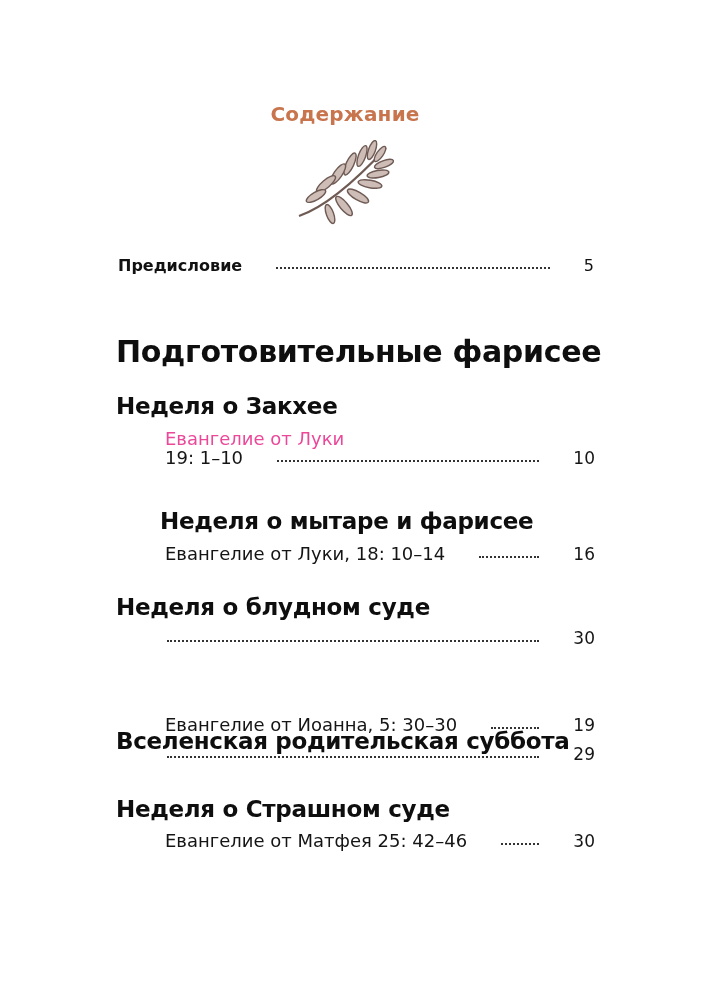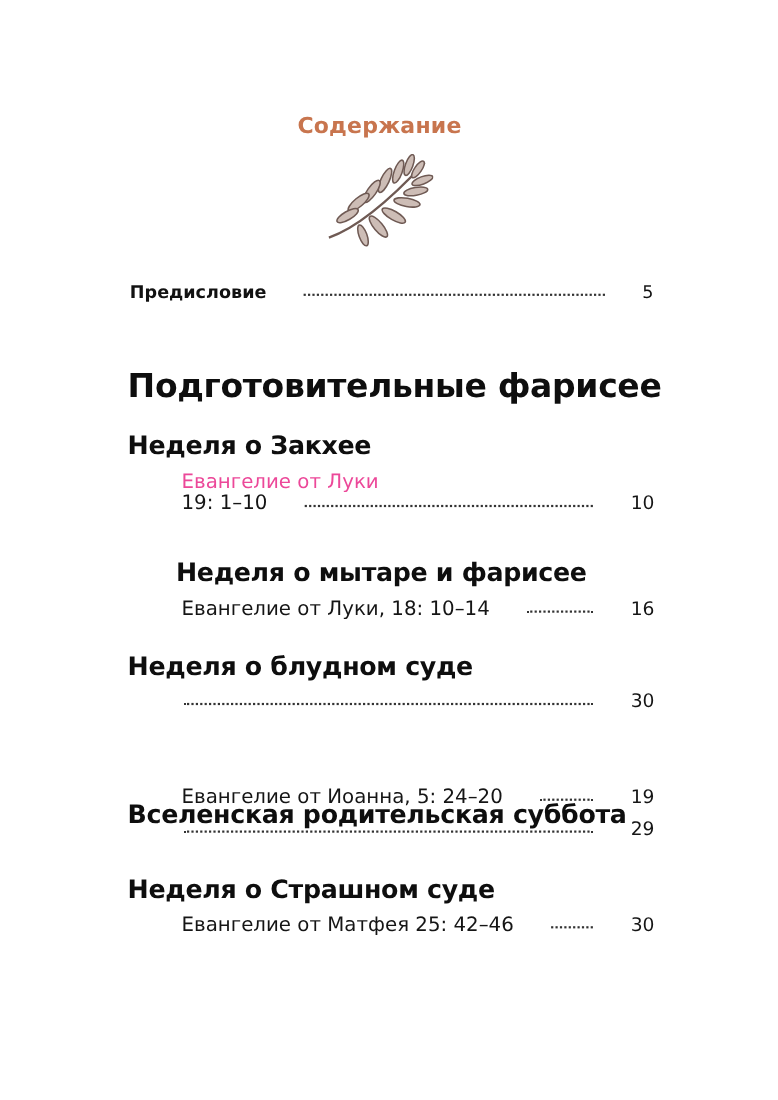--- a/index.html
+++ b/index.html
@@ -135,21 +135,21 @@
 </div>
 
 <div class="week-title" style="top:594px;">Неделя о блудном суде</div>
 <div class="toc-line sub-line" style="top:628px;">
   <span class="dots"></span>
   <span class="page">30</span>
 </div>
 
 <div class="week-title" style="top:680px;margin-top:48px;">Вселенская родительская суббота</div>
 <div class="toc-line sub-line" style="top:714px;">
-  <span class="label">Евангелие от Иоанна, 5: 24–20</span>
+  <span class="label">Евангелие от Иоанна, 5: 30–30</span>
   <span class="dots"></span>
   <span class="page">19</span>
 </div>
 <div class="toc-line sub-line" style="top:744px;">
   <span class="dots"></span>
   <span class="page">29</span>
 </div>
 
 <div class="week-title" style="top:796px;">Неделя о Страшном суде</div>
 <div class="toc-line sub-line" style="top:830px;">

